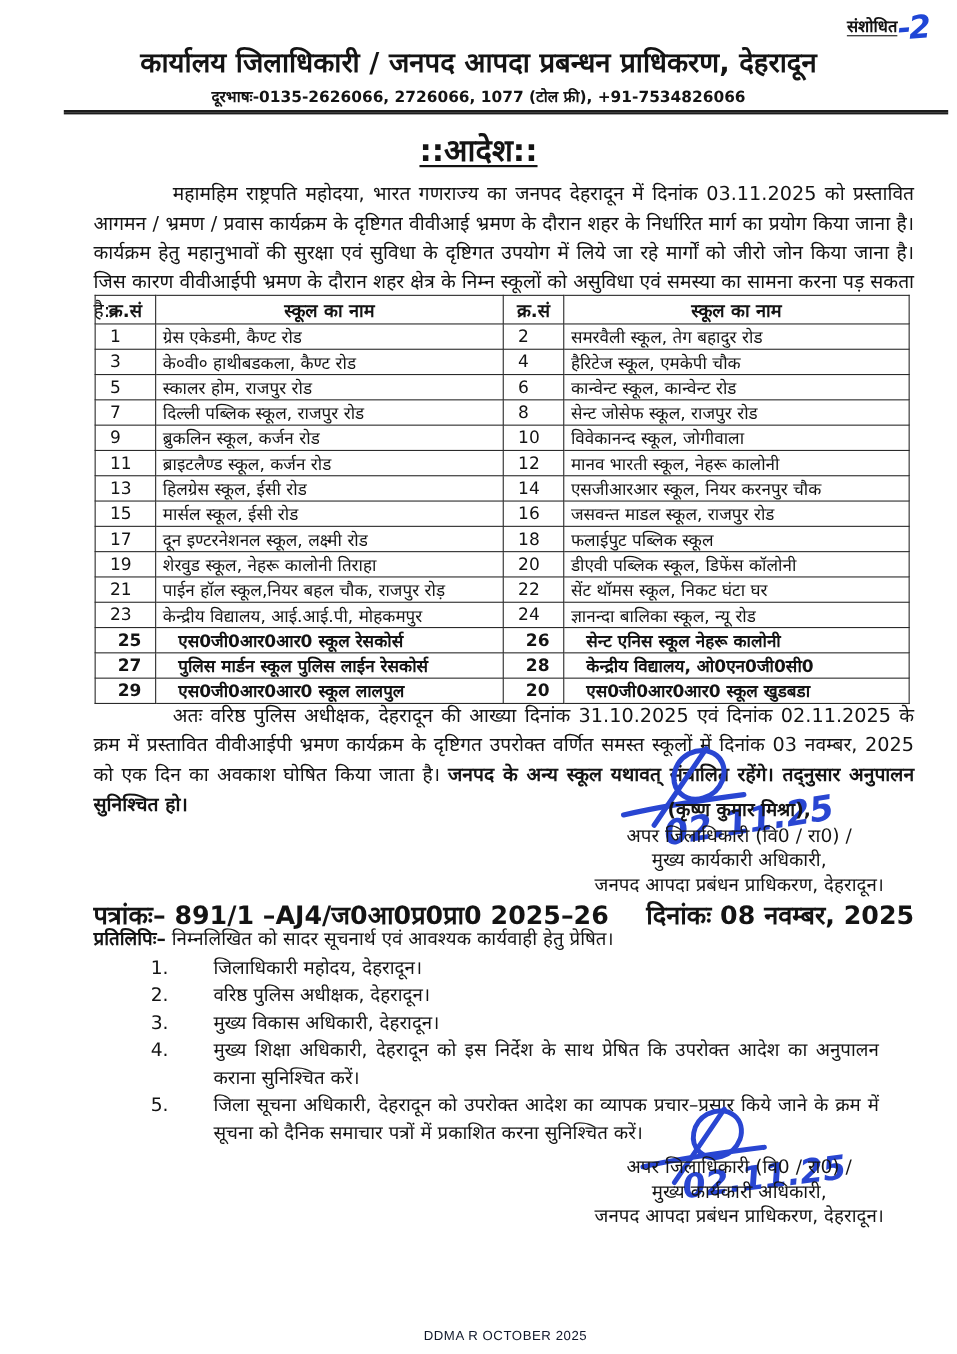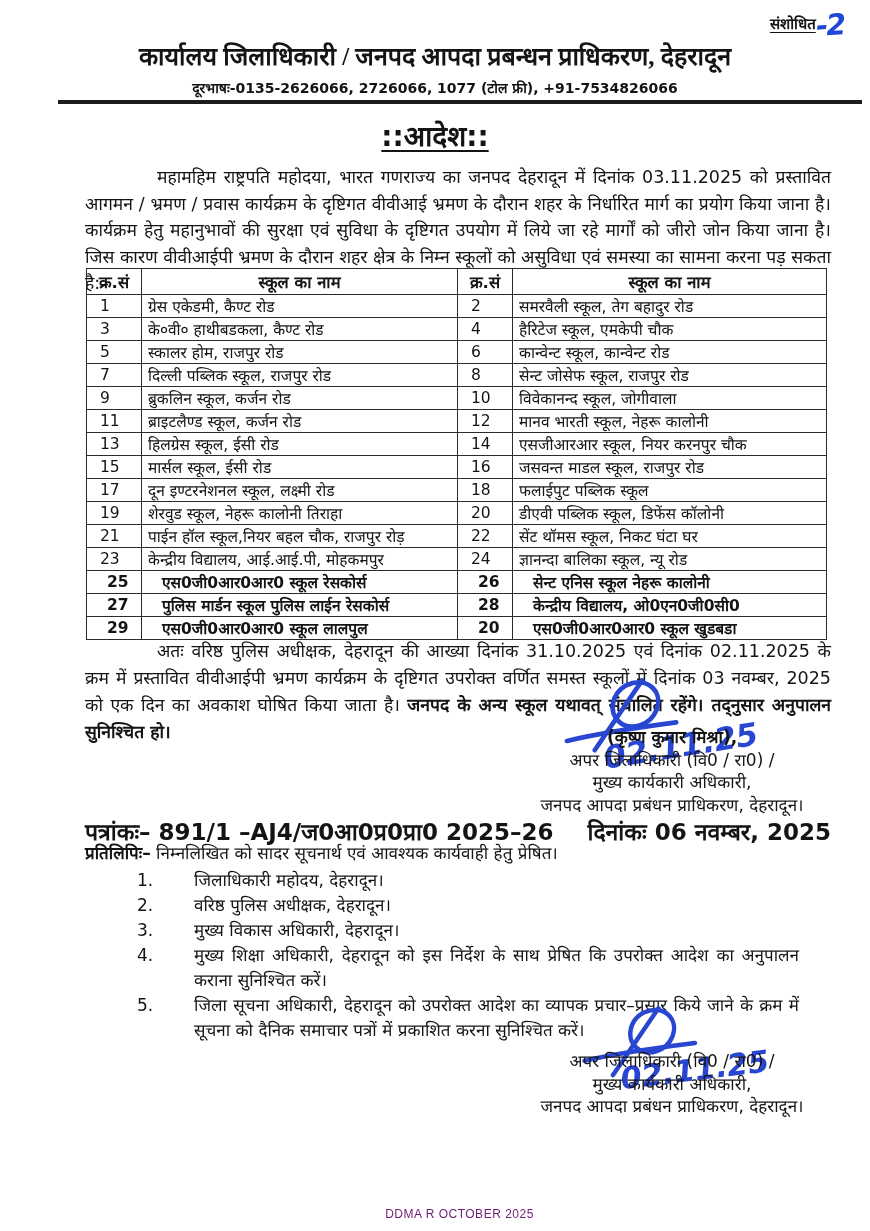--- a/index.html
+++ b/index.html
@@ -14,21 +14,21 @@
     overflow:hidden;
   }
   
   .revision { position:absolute; top:8px; right:26px; white-space:nowrap; }
   .rev-label { font-size:15px; font-weight:bold; text-decoration:underline; text-underline-offset:3px; }
   .rev-num {
     color:#1f46d6; font-size:29px; font-weight:bold; font-style:italic;
     display:inline-block; transform:rotate(-4deg); vertical-align:-6px; letter-spacing:-2px;
   }
   
-  .office-title { position:absolute; top:38px; left:0; right:0; text-align:center; font-size:25px; font-weight:bold;font-family:Liberation Serif, serif; }
+  .office-title { position:absolute; top:38px; left:0; right:0; text-align:center; font-size:25px; font-weight:bold; }
   .phone-line  { position:absolute; top:78px; left:0; right:0; text-align:center; font-size:14px; font-weight:bold; }
   .rule { position:absolute; top:100px; left:58px; right:8px; height:3px;
           border-top:2.5px solid #1c1c1c; border-bottom:2px solid #1c1c1c; }
   
   .order-title { position:absolute; top:116px; left:0; right:0; text-align:center; font-size:28px; font-weight:bold; }
   .order-title span { text-decoration:underline; text-underline-offset:4px; }
   
   .para { position:absolute; left:85px; width:746px; text-align:justify; font-size:17.5px;margin-top:12px; }
   .para1 { top:152px; line-height:26.5px; text-indent:72px; }
   .para2 { top:626px; line-height:27px; text-indent:72px; }
@@ -55,21 +55,21 @@
   
   .ref-row { position:absolute; top:815px; left:85px; width:746px;
              display:flex; justify-content:space-between; font-size:23px; font-weight:bold; }
   .copy-heading { position:absolute; top:841px; left:85px; width:746px; font-size:17px; }
   .copy-list { position:absolute; top:868px; left:137px; width:662px; font-size:17px; }
   .copy-item { display:flex; line-height:25px; }
   .copy-num { width:57px; flex:none; }
   .copy-text { text-align:justify; }
   
   .footer { position:absolute; top:1207px; left:0; right:0; text-align:center; padding-left:49px;
-            font-family:"Liberation Sans",sans-serif; font-size:12px; color:#701a75; letter-spacing:0.5px; }
+            font-family:"Liberation Sans",sans-serif; font-size:12px; color:#0f172a; letter-spacing:0.5px; }
 </style>
 </head>
 <body>
 
 <div class="page">
 
   <div class="revision">
     <span class="rev-label">संशोधित</span><span class="rev-num">-2</span>
   </div>
 
@@ -206,21 +206,21 @@
   </svg>
   <div class="sig-block sig-block-1">
     <div class="sig-name">(कृष्ण कुमार मिश्रा),</div>
     <div>अपर जिलाधिकारी (वि0 / रा0) /</div>
     <div>मुख्य कार्यकारी अधिकारी,</div>
     <div>जनपद आपदा प्रबंधन प्राधिकरण, देहरादून।</div>
   </div>
 
   <div class="ref-row">
     <span>पत्रांकः– 891/1 –AJ4/ज0आ0प्र0प्रा0 2025–26</span>
-    <span>दिनांकः 06 नवम्बर, 2025</span>
+    <span>दिनांकः 08 नवम्बर, 2025</span>
   </div>
 
   <div class="copy-heading">
     <span class="bold">प्रतिलिपिः–</span><span> निम्नलिखित को सादर सूचनार्थ एवं आवश्यक कार्यवाही हेतु प्रेषित।</span>
   </div>
 
   <div class="copy-list">
       <div class="copy-item">
       <span class="copy-num">1.</span>
       <span class="copy-text">जिलाधिकारी महोदय, देहरादून।</span>

